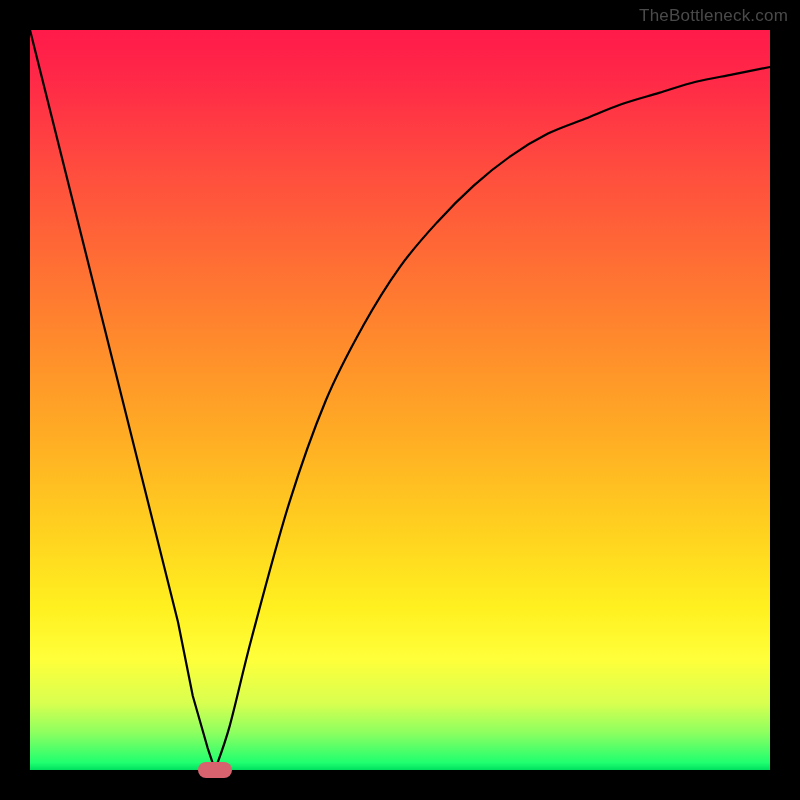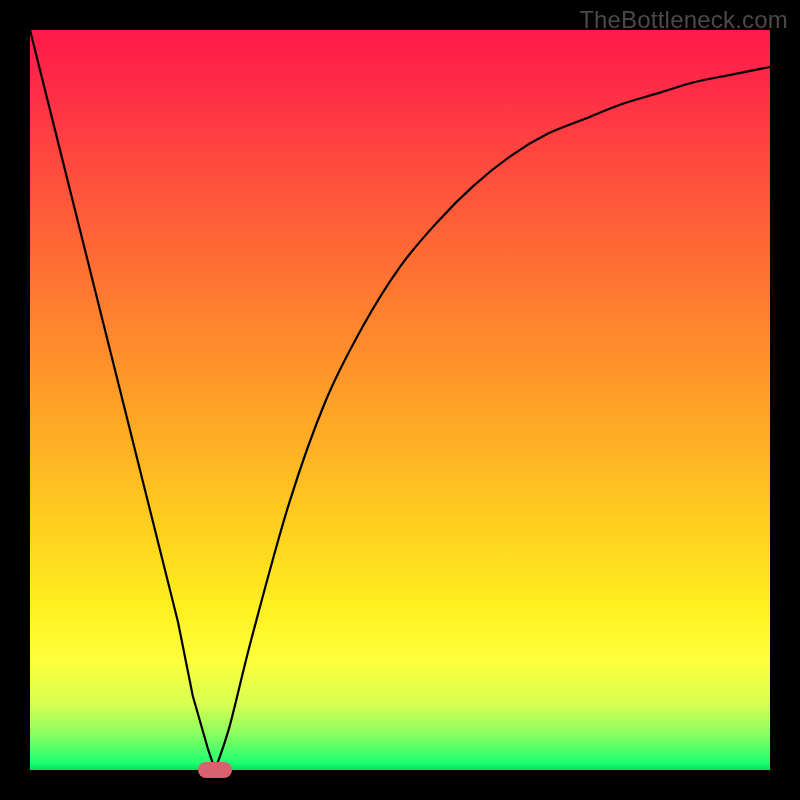--- a/index.html
+++ b/index.html
@@ -37,21 +37,21 @@
       #8cff60 95%,
       #20ff70 99%,
       #00e060 100%
     );
   }
   .watermark {
     position: absolute;
     top: 6px;
     right: 12px;
     color: #4a4a4a;
-    font-size: 24px;
+    font-size: 17px;
     font-weight: 500;
     letter-spacing: 0.2px;
     user-select: none;
     margin-left: 30px;
   }
   svg.curve {
     position: absolute;
     left: 0;
     top: 0;
     width: 740px;

